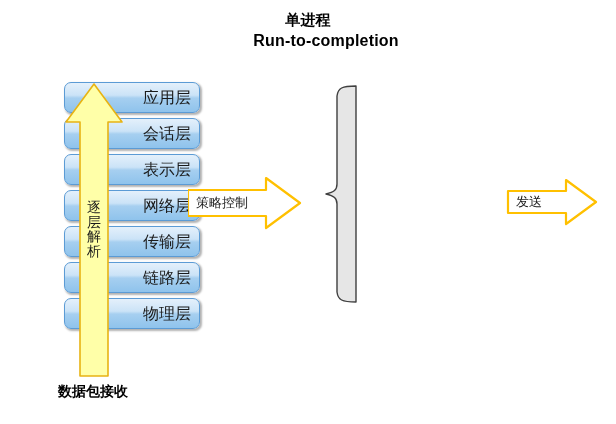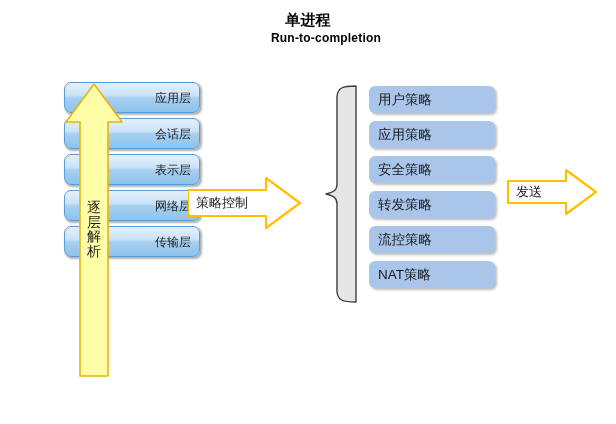--- a/index.html
+++ b/index.html
@@ -25,21 +25,21 @@
     width: 616px;
     text-align: center;
     line-height: 1.35;
   }
   #title-block .t-line {
     font-weight: bold;
     color: #000000;
     letter-spacing: 0.2px;
   }
   #title-cn { font-size: 15px; }
-  #title-en { font-size: 12px; margin-left: 36px; }
+  #title-en { font-size: 16px; margin-left: 36px; }
 
   
   #osi-stack {
     position: absolute;
     left: 64px;
     top: 82px;
     width: 136px;
   }
   .osi-box {
     position: relative;
@@ -49,21 +49,21 @@
     border-radius: 7px;
     background: linear-gradient(to bottom, #e4f0fb 0%, #cbe3f7 42%, #a6cff0 52%, #8fc3ec 100%);
     box-shadow: 1.5px 1.5px 2px rgba(0,0,0,0.30);
     box-sizing: border-box;
   }
   .osi-label {
     position: absolute;
     right: 8px;
     top: 50%;
     transform: translateY(-50%);
-    font-size: 12px;
+    font-size: 16px;
     color: #1a1a1a;
     white-space: nowrap;
   }
 
   
   #up-arrow {
     position: absolute;
     left: 63px;
     top: 82px;
     width: 62px;
@@ -104,21 +104,21 @@
   .h-arrow .h-arrow-label {
     position: absolute;
     top: 50%;
     transform: translateY(-50%);
     font-size: 13px;
     color: #1a1a1a;
     white-space: nowrap;
   }
   #arrow-policy-control { left: 188px; top: 176px; width: 114px; height: 54px; }
   #arrow-policy-control .h-arrow-label { left: 8px; }
-  #arrow-send { left: 506px; top: 168px; width: 92px; height: 48px; text-decoration: underline; }
+  #arrow-send { left: 506px; top: 178px; width: 92px; height: 48px; text-decoration: underline; }
   #arrow-send .h-arrow-label { left: 10px; }
 
   
   #policy-brace {
     position: absolute;
     left: 324px;
     top: 84px;
     width: 34px;
     height: 220px;
   }
@@ -169,68 +169,55 @@
     </div>
     <div class="osi-box">
       <span class="osi-label">表示层</span>
     </div>
     <div class="osi-box">
       <span class="osi-label">网络层</span>
     </div>
     <div class="osi-box">
       <span class="osi-label">传输层</span>
     </div>
+    <div class="osi-box">
+      <span class="osi-label">链路层</span>
+    </div>
+    <div class="osi-box">
+      <span class="osi-label">物理层</span>
+    </div>
   </div>
 
   <div id="up-arrow">
     <svg width="62" height="296" viewBox="0 0 62 296" xmlns="http://www.w3.org/2000/svg">
       <polygon points="31,2 59,40 45,40 45,294 17,294 17,40 3,40" fill="#ffffa8" stroke="#e8b313" stroke-width="1.6" stroke-linejoin="round"></polygon>
     </svg>
     <div id="up-arrow-label">
       <span>逐</span>
       <span>层</span>
       <span>解</span>
       <span>析</span>
     </div>
   </div>
 
+  <div id="bottom-caption">数据包接收</div>
 
   <div id="arrow-policy-control" class="h-arrow">
     <svg width="114" height="54" viewBox="0 0 114 54" xmlns="http://www.w3.org/2000/svg">
       <polygon points="0,14 78,14 78,2 112,27 78,52 78,40 0,40" fill="#ffffff" stroke="#ffc000" stroke-width="2.2" stroke-linejoin="round"></polygon>
     </svg>
     <span class="h-arrow-label">策略控制</span>
   </div>
 
   <div id="policy-brace">
     <svg width="34" height="220" viewBox="0 0 34 220" xmlns="http://www.w3.org/2000/svg">
       <path d="M32,2 C18,2 14,4 13,12 L13,100 C13,106 10,108 2,110 C10,112 13,114 13,120 L13,208 C14,216 18,218 32,218 L32,2 Z" fill="#e6e6e6" stroke="#3f3f3f" stroke-width="1.4" stroke-linejoin="round"></path>
     </svg>
   </div>
 
-  <div id="policy-list">
-    <div class="policy-box">
-      <span class="policy-label">用户策略</span>
-    </div>
-    <div class="policy-box">
-      <span class="policy-label">应用策略</span>
-    </div>
-    <div class="policy-box">
-      <span class="policy-label">安全策略</span>
-    </div>
-    <div class="policy-box">
-      <span class="policy-label">转发策略</span>
-    </div>
-    <div class="policy-box">
-      <span class="policy-label">流控策略</span>
-    </div>
-    <div class="policy-box">
-      <span class="policy-label">NAT策略</span>
-    </div>
-  </div>
 
   <div id="arrow-send" class="h-arrow">
     <svg width="92" height="48" viewBox="0 0 92 48" xmlns="http://www.w3.org/2000/svg">
       <polygon points="2,13 60,13 60,2 90,24 60,46 60,35 2,35" fill="#ffffff" stroke="#ffc000" stroke-width="2.2" stroke-linejoin="round"></polygon>
     </svg>
     <span class="h-arrow-label">发送</span>
   </div>
 
 </div>
 

